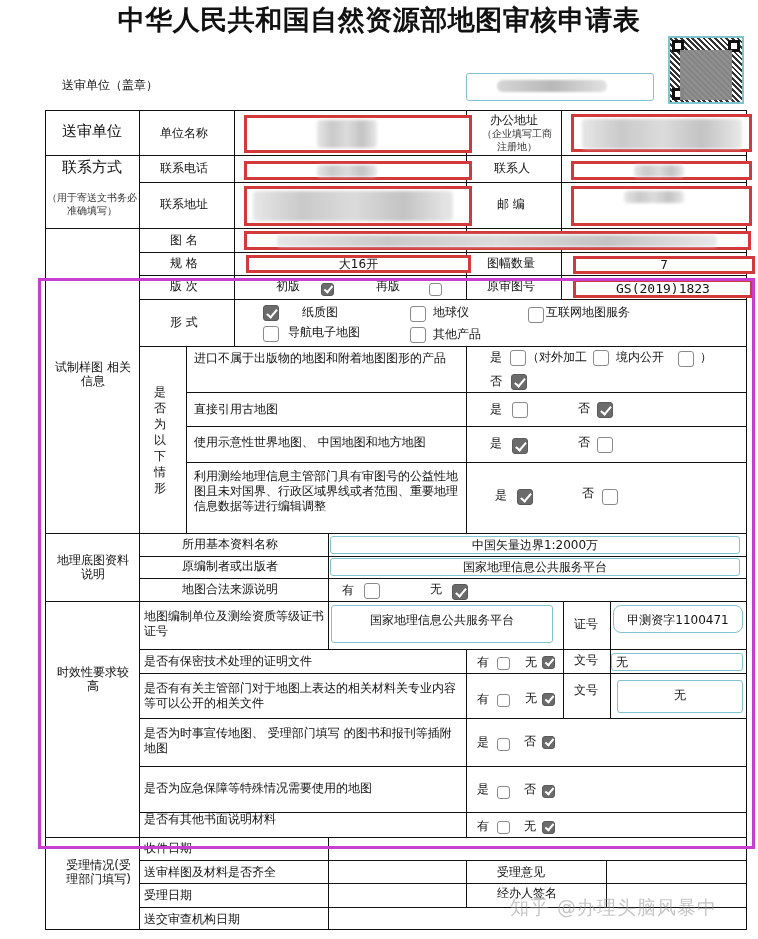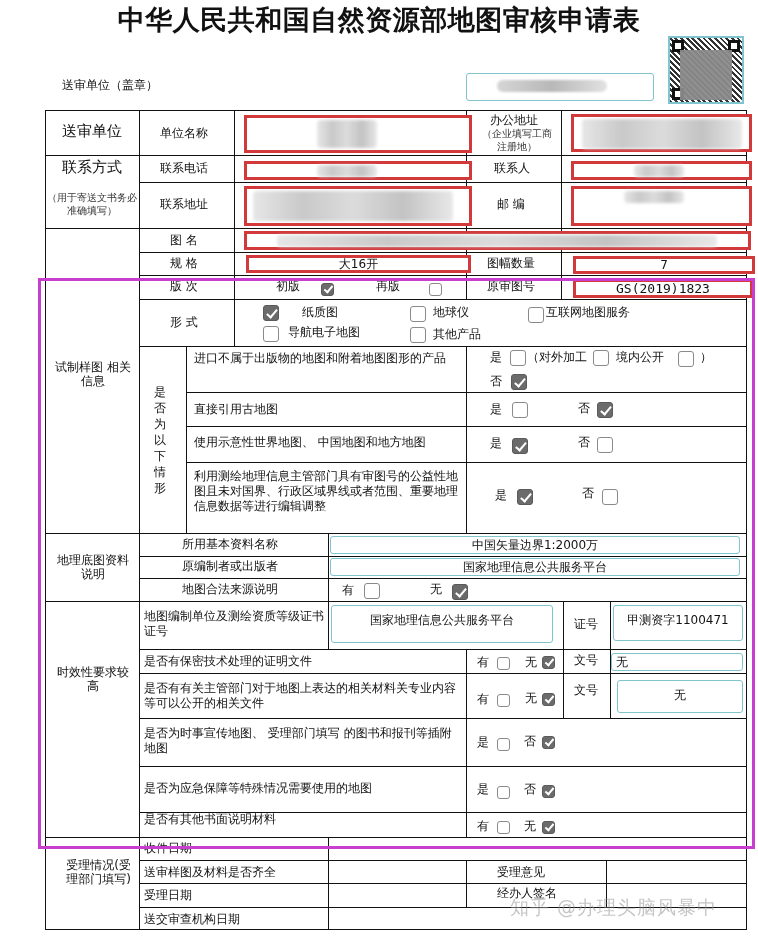--- a/index.html
+++ b/index.html
@@ -210,21 +210,21 @@
 <div class="cb" style="left:364px; top:583px;"></div>
 <div class="lbl" style="left:430px; top:582px;">无</div>
 <div class="cb checked" style="left:452px; top:584px;"></div>
 
 <div class="lbl wrap" style="left:55px; top:665px; width:76px; text-align:center;">时效性要求较高</div>
 <div class="lbl wrap" style="left:144px; top:609px; width:180px; line-height:15px;">地图编制单位及测绘资质等级证书证号</div>
 <div class="input-box tl" style="left:331px; top:605px; width:222px; height:38px;">
     <span>国家地理信息公共服务平台</span>
   </div>
 <div class="lbl" style="left:574px; top:617px;">证号</div>
-<div class="input-box tl" style="left:613px; top:605px; width:130px; height:36px;">
+<div class="input-box tl" style="left:613px; top:605px; width:130px; height:28px;border-radius:8px;">
     <span>甲测资字1100471</span>
   </div>
 
 <div class="lbl" style="left:144px; top:654px;">是否有保密技术处理的证明文件</div>
 <div class="lbl" style="left:477px; top:655px;">有</div>
 <div class="cb sm" style="left:497px; top:657px;"></div>
 <div class="lbl" style="left:525px; top:655px;">无</div>
 <div class="cb sm checked" style="left:542px; top:656px;"></div>
 <div class="lbl" style="left:574px; top:653px;">文号</div>
 <div class="input-box lt" style="left:611px; top:653px; width:132px; height:18px;">

